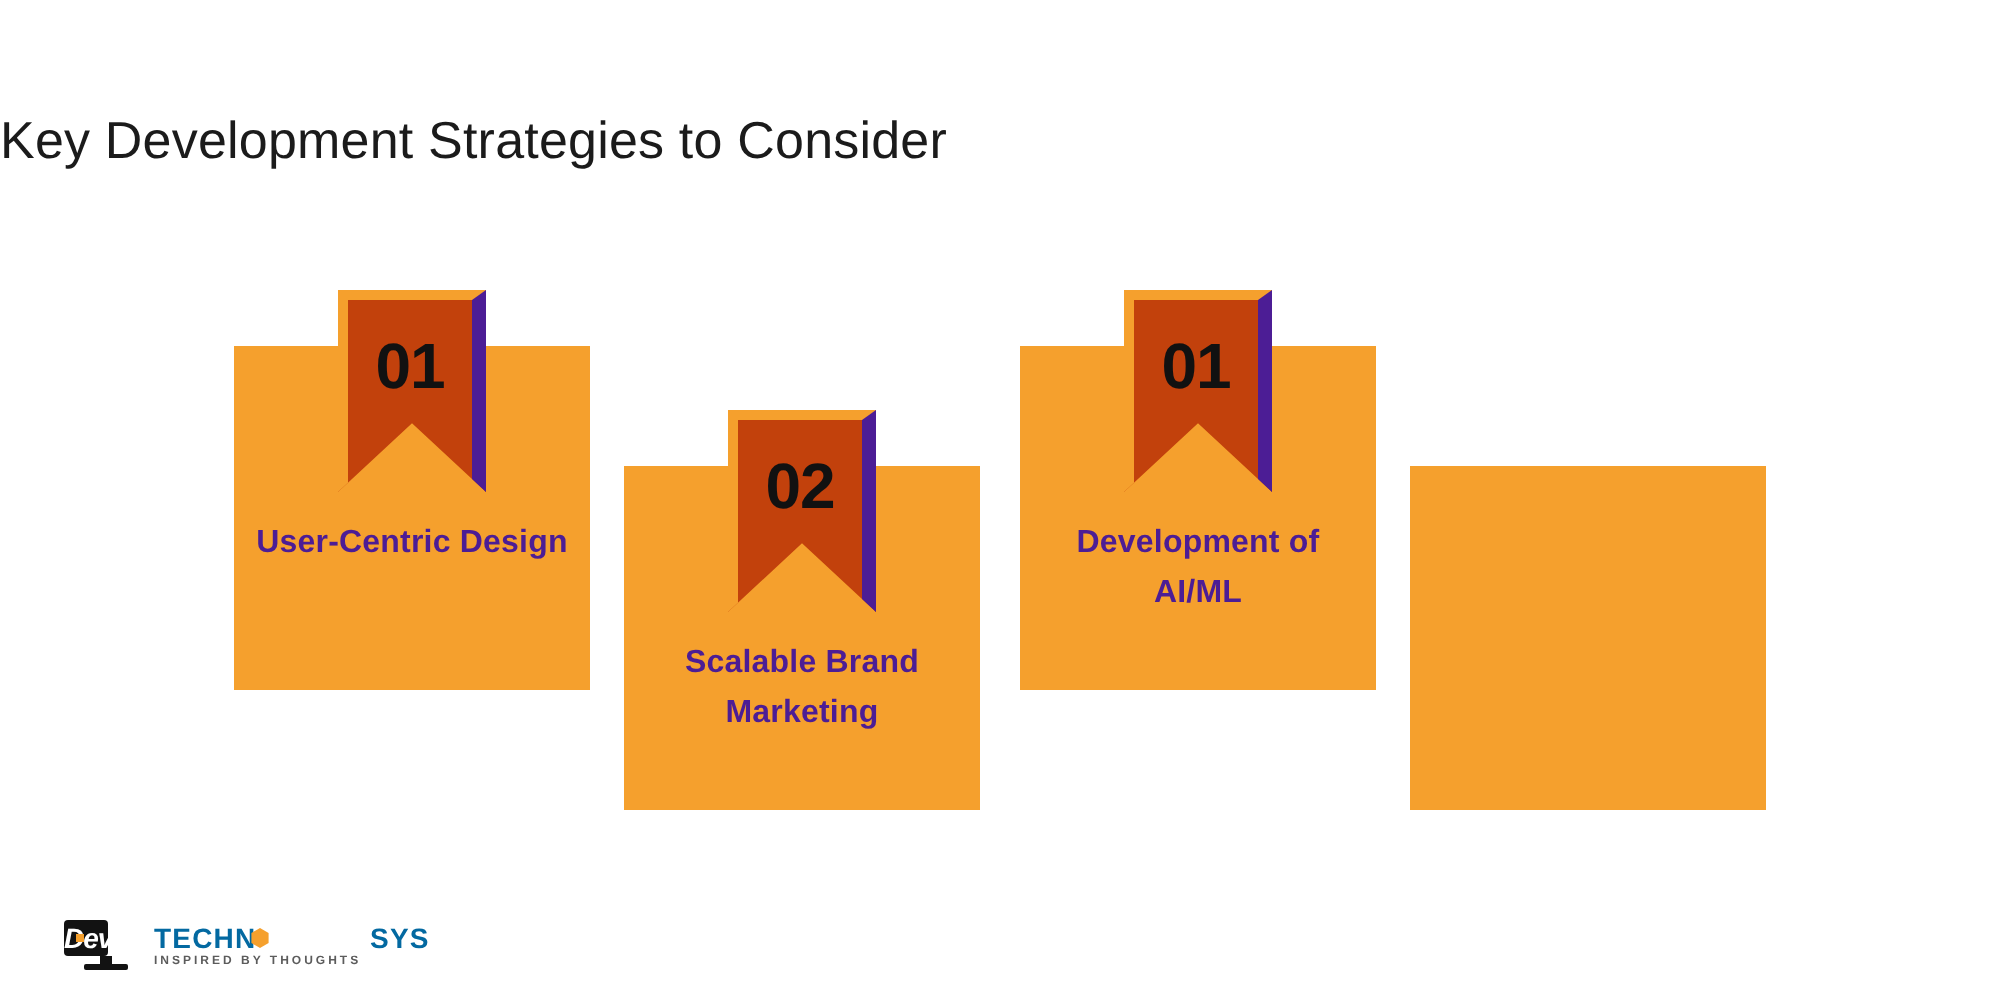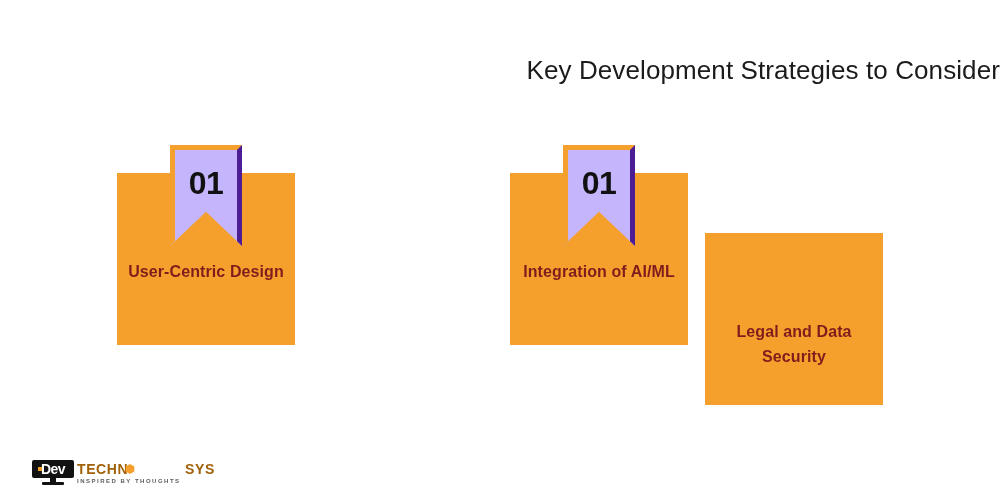--- a/index.html
+++ b/index.html
@@ -13,21 +13,21 @@
     font-family: "Liberation Sans", sans-serif;
     overflow: hidden;
     position: relative;
   }
 
   #page-title {
     position: absolute;
     top: 36px;
     left: 0;
     width: 1000px;
-    text-align: right;
+    text-align: left;
     font-size: 26px;
     font-weight: 400;
     color: #1b1b1b;
     letter-spacing: 0.1px;
     line-height: 34px;
   }
 
   #cards-area {
     position: absolute;
     left: 0;
@@ -49,23 +49,23 @@
   .card-4 { left: 705px; top: 233px; }
 
   
   .ribbon {
     position: absolute;
     left: 50%;
     transform: translateX(-50%);
     top: -28px;
     width: 62px;
     height: 96px;
-    background: #c4b5fd;
+    background: #c2410c;
     border-left: 5px solid #F5A02D;
-    border-right: 5px solid #4c1d95;
+    border-right: 7px solid #4c1d95;
     border-top: 5px solid #F5A02D;
     box-sizing: content-box;
     
     -webkit-clip-path: polygon(0 0, 100% 0, 100% 100%, 50% 66%, 0 100%);
     clip-path: polygon(0 0, 100% 0, 100% 100%, 50% 66%, 0 100%);
     text-decoration: underline;
   }
 
   .ribbon-number {
     position: absolute;
@@ -81,47 +81,48 @@
   }
 
   .card-label {
     position: absolute;
     left: 6px;
     right: 6px;
     top: 86px;
     text-align: center;
     font-size: 16px;
     font-weight: bold;
-    color: #7f1d1d;
+    color: #4c1d95;
     line-height: 25px;
     letter-spacing: 0.1px;
   }
 
   
   #logo {
     position: absolute;
     left: 32px;
     top: 460px;
     width: 150px;
     height: 34px;
   }
   .logo-dev-box {
     position: absolute;
     left: 0;
     top: 0;
-    width: 42px;
+    width: 22px;
     height: 18px;
     background: #121212;
     border-radius: 2px;
     color: #ffffff;
     font-size: 14px;
     font-weight: bold;
     line-height: 18px;
     text-align: center;
     letter-spacing: -0.5px;
+    font-style: italic;
   }
   .logo-dev-dot {
     position: absolute;
     left: 6px;
     top: 7px;
     width: 4px;
     height: 4px;
     background: #F5A02D;
   }
   .logo-stand-neck {
@@ -140,21 +141,21 @@
     height: 3px;
     background: #121212;
     border-radius: 1px;
   }
   .logo-wordmark {
     position: absolute;
     left: 45px;
     top: 1px;
     font-size: 14px;
     font-weight: bold;
-    color: #a16207;
+    color: #0369a1;
     letter-spacing: 0.6px;
     line-height: 16px;
   }
   .logo-gear {
     position: absolute;
     left: 93px;
     top: 4px;
     width: 10px;
     height: 10px;
     background: #F5A02D;
@@ -179,30 +180,35 @@
 
 <div id="cards-area">
 
   <div class="card card-1">
     <div class="ribbon">
       <div class="ribbon-number">01</div>
     </div>
     <div class="card-label">User-Centric Design</div>
   </div>
 
+  <div class="card card-2">
+    <div class="ribbon">
+      <div class="ribbon-number">02</div>
+    </div>
+    <div class="card-label">Scalable Brand Marketing</div>
+  </div>
 
   <div class="card card-3">
     <div class="ribbon">
       <div class="ribbon-number">01</div>
     </div>
-    <div class="card-label">Integration of AI/ML</div>
+    <div class="card-label">Development of AI/ML</div>
   </div>
 
   <div class="card card-4">
-    <div class="card-label">Legal and Data Security</div>
   </div>
 
 </div>
 
 <div id="logo">
   <div class="logo-dev-box">Dev</div>
   <div class="logo-dev-dot"></div>
   <div class="logo-stand-neck"></div>
   <div class="logo-stand-base"></div>
   <div class="logo-wordmark">TECHN</div>

